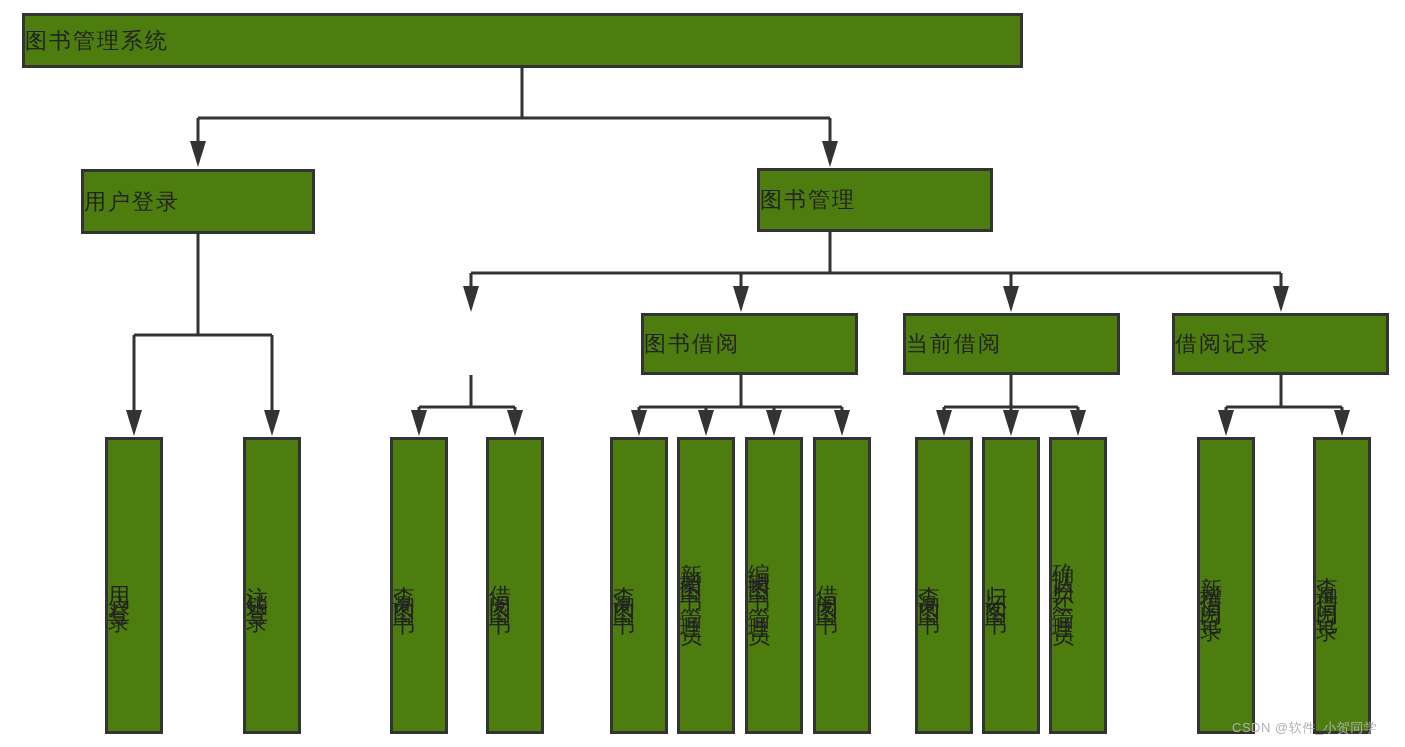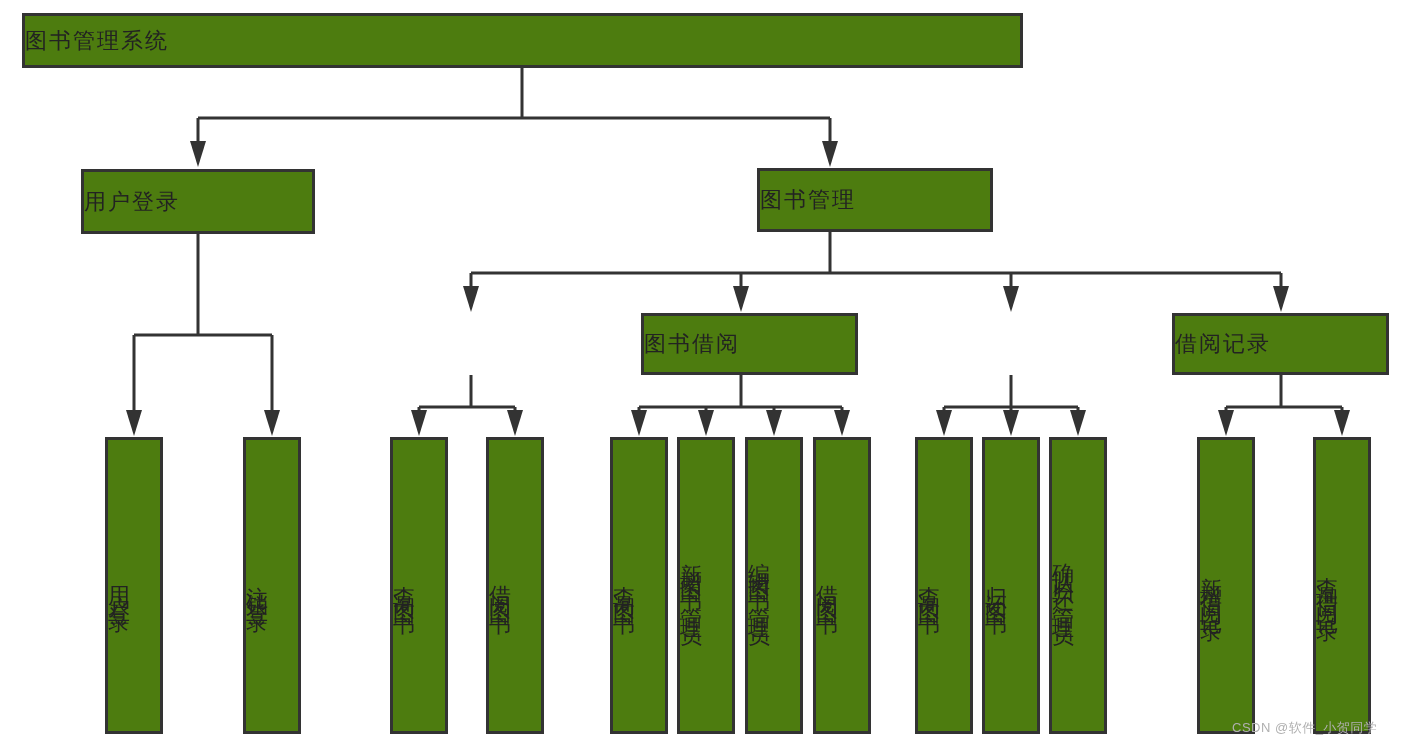--- a/index.html
+++ b/index.html
@@ -120,20 +120,23 @@
   <div class="node node-h lvl2-a">
     <span>用户登录</span>
   </div>
   <div class="node node-h lvl2-b">
     <span>图书管理</span>
   </div>
 
   <div class="node node-h lvl3 m1">
     <span>图书借阅</span>
   </div>
+  <div class="node node-h lvl3 m2">
+    <span>当前借阅</span>
+  </div>
   <div class="node node-h lvl3 m3">
     <span>借阅记录</span>
   </div>
 
   <div class="node node-v leaf l0">
     <span>用户登录</span>
   </div>
   <div class="node node-v leaf l1">
     <span>注销登录</span>
   </div>

